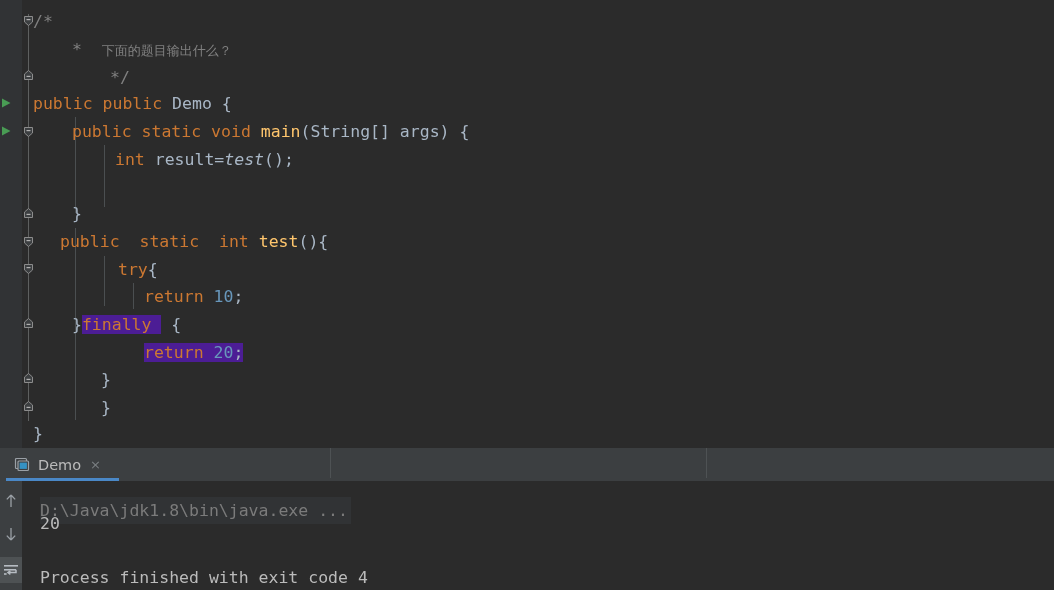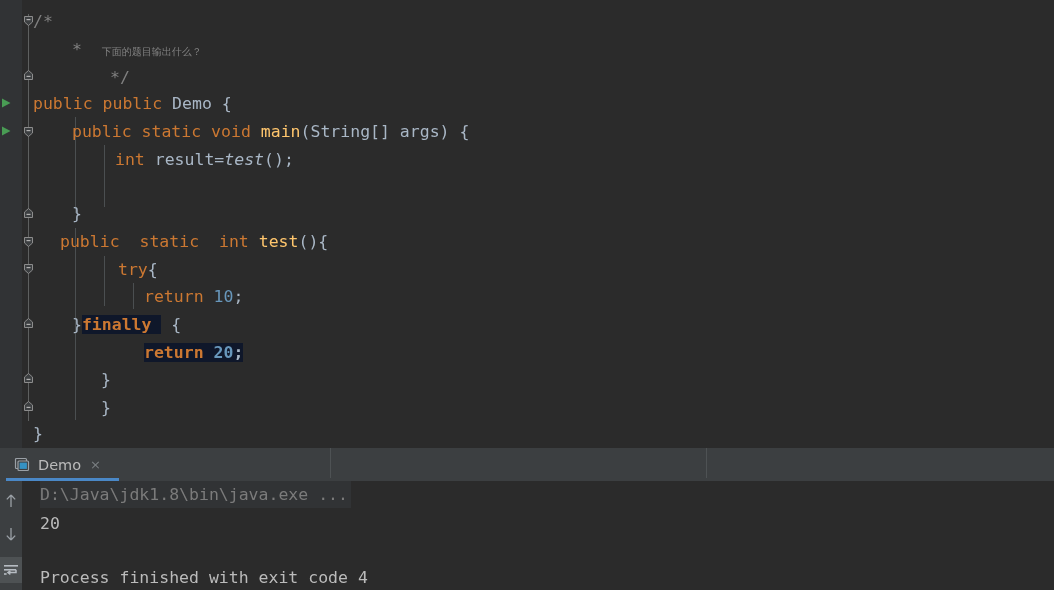--- a/index.html
+++ b/index.html
@@ -87,26 +87,26 @@
     white-space: pre;
     font-family: "DejaVu Sans Mono", monospace;
     font-size: 16.5px;
     color: #a9b7c6;
     letter-spacing: 0px;
   }
   .kw      { color: #cc7832; }
   .cls     { color: #a9b7c6; }
   .num     { color: #6897bb; }
   .cmt     { color: #808080; }
-  .cmt-cn  { color: #808080; font-family: "DejaVu Sans", sans-serif; font-size: 10px; }
+  .cmt-cn  { color: #808080; font-family: "DejaVu Sans", sans-serif; font-size: 13px; }
   .stat-m  { color: #a9b7c6; font-style: italic; }
   .stat-f  { color: #9876aa; font-style: italic; }
   .plain   { color: #a9b7c6; }
   .fnname  { color: #ffc66d; }
-  .hl      { background: #0f172a; font-weight: bold; }
+  .hl      { background: #4c1d95; }
 
   
   #console {
     position: absolute;
     left: 0; top: 448px;
     width: 1054px;
     height: 142px;
     background: #3c3f41;
   }
   .tabbar {
@@ -361,20 +361,20 @@
           <rect x="1" y="2" width="14" height="1.6" fill="#b6bcc2"></rect>
           <rect x="1" y="6" width="12" height="1.6" fill="#b6bcc2"></rect>
           <path d="M13 6.8 L13 9.6 L5.5 9.6" stroke="#b6bcc2" stroke-width="1.5" fill="none"></path>
           <path d="M7.4 7.9 L5 9.6 L7.4 11.3" stroke="#b6bcc2" stroke-width="1.5" fill="none"></path>
           <rect x="1" y="10.2" width="2.6" height="1.6" fill="#b6bcc2"></rect>
         </svg>
       </div>
     </div>
 
     <div class="console-body">
-      <div class="cline dim" style="top:0;">D:\Java\jdk1.8\bin\java.exe ...</div>
+      <div class="cline dim" style="top:16px;">D:\Java\jdk1.8\bin\java.exe ...</div>
       <div class="cline" style="top:29px;">20</div>
       <div class="cline" style="top:56px;"></div>
       <div class="cline" style="top:83px;">Process finished with exit code 4</div>
     </div>
   </div>
 
 </div>
 
 </body></html>

